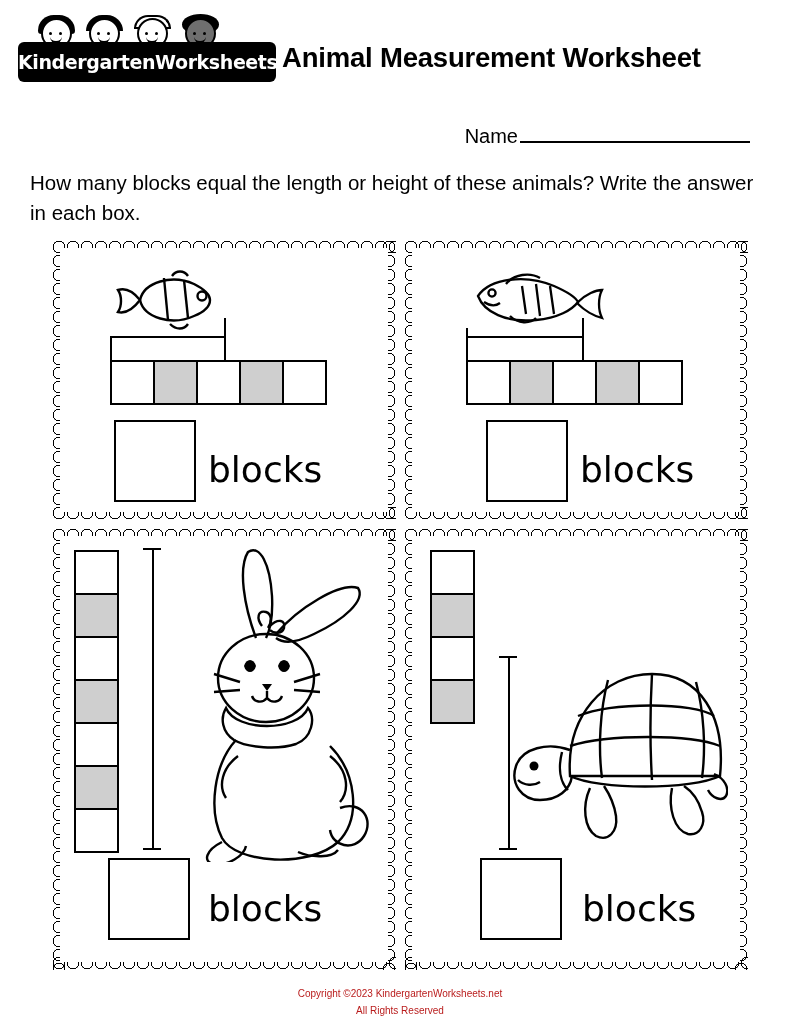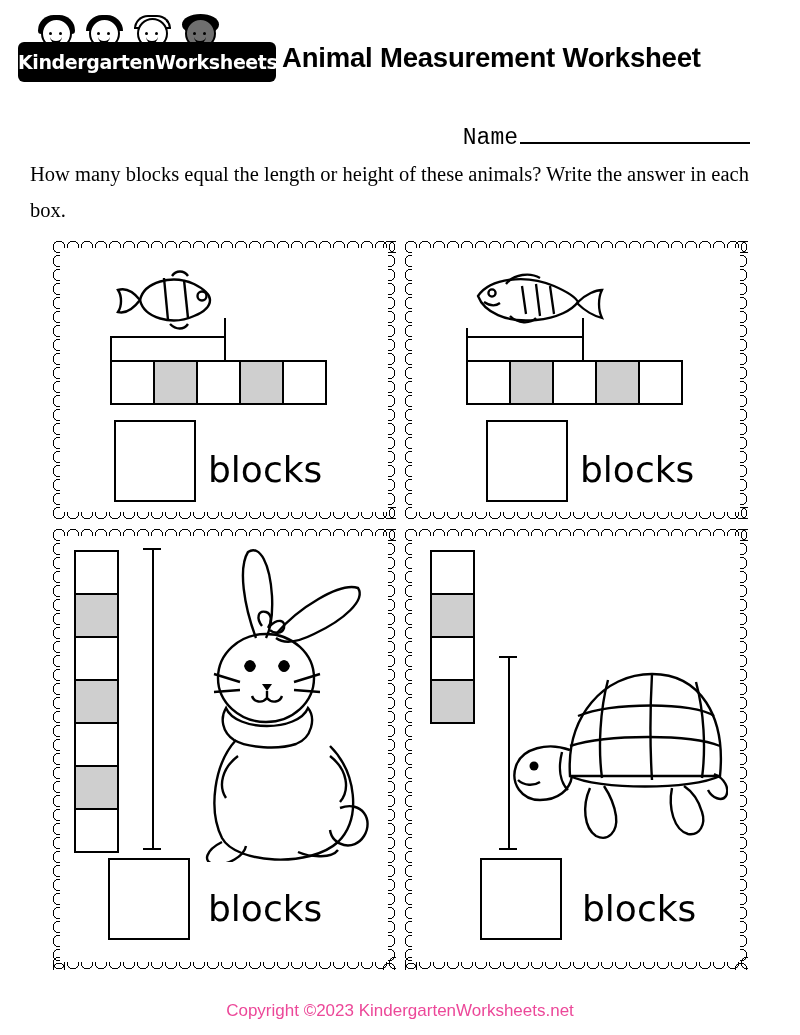--- a/index.html
+++ b/index.html
@@ -64,33 +64,33 @@
 
   .worksheet-title {
     position: absolute; left: 282px; top: 42px;
     font-size: 27.5px; font-weight: bold;
     font-family: Liberation Sans, sans-serif;
     letter-spacing: -0.2px;
   }
 
   .name-line {
     position: absolute; right: 50px; top: 125px;
-    font-size: 23px;
-    font-family: Liberation Mono, monospace;
+    font-size: 20px;
+    font-family: Liberation Sans, sans-serif;
     margin-left: 32px;
   }
   .name-line .rule {
     display: inline-block; width: 230px; border-bottom: 2px solid #000;
     height: 17px; margin-left: 2px;
   }
 
   .instructions {
-    position: absolute; left: 30px; top: 156px; width: 740px;
-    font-size: 20.5px; line-height: 36px;
-    font-family: Liberation Serif, serif;
+    position: absolute; left: 30px; top: 168px; width: 740px;
+    font-size: 20.5px; line-height: 30px;
+    font-family: Liberation Sans, sans-serif;
   }
 
   
   .grid {
     position: absolute; left: 52px; top: 240px;
     width: 700px; height: 730px;
   }
   .cell { position: absolute; }
   .cell.c1 { left: 0;    top: 0;   width: 344px; height: 280px; }
   .cell.c2 { left: 352px; top: 0;   width: 344px; height: 280px; }
@@ -143,21 +143,21 @@
     position: absolute; width: 82px; height: 82px; border: 2px solid #000; background:#fff;
   }
   .answer-label {
     position: absolute; font-size: 36px;
     font-family: "DejaVu Sans", sans-serif;
   }
 
   
   .footer {
     position: absolute; left: 0; bottom: 16px; width: 100%;
-    text-align: center; font-size: 17px; color: #ec4899;
+    text-align: center; font-size: 10px; color: #b91c1c;
     line-height: 17px;
     font-family: "Liberation Sans", sans-serif;
   }
 
   svg { display: block; }
 </style>
 </head>
 <body>
 
 <div class="page">
@@ -394,15 +394,16 @@
       </svg>
 
       <div class="answer-box" style="left:76px; top:330px;"></div>
       <div class="answer-label" style="left:178px; top:360px;">blocks</div>
     </div>
 
   </div>
 
   <div class="footer">
     <div>Copyright ©2023 KindergartenWorksheets.net</div>
+    <div>All Rights Reserved</div>
   </div>
 
 </div>
 
 </body></html>

